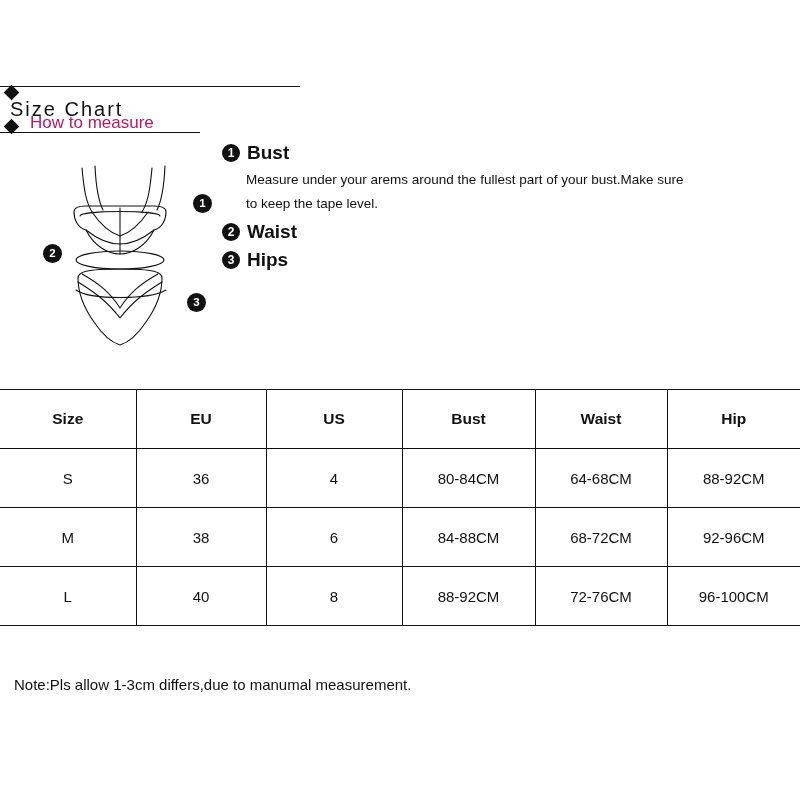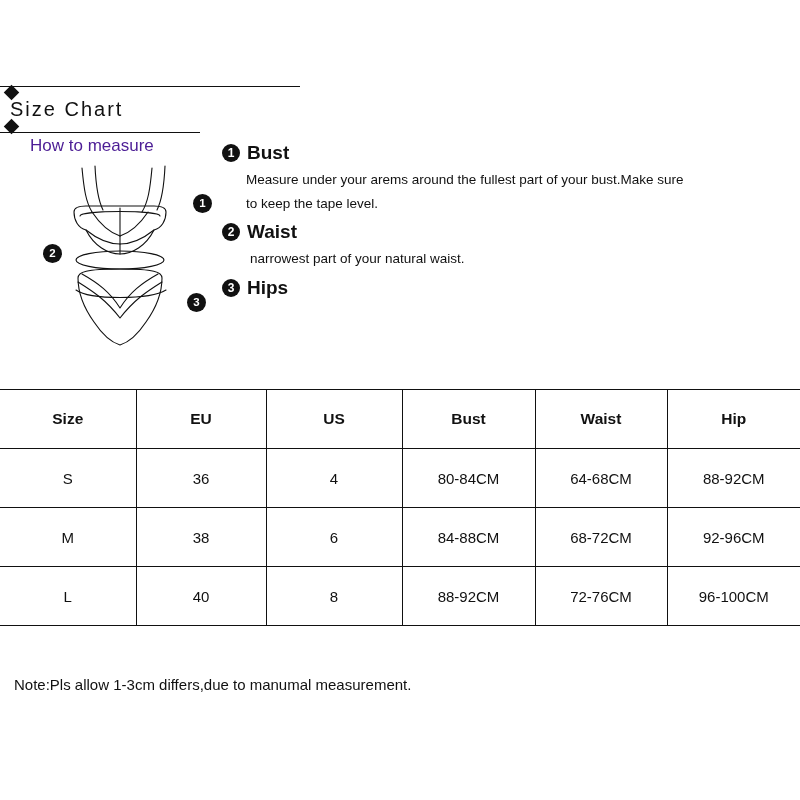--- a/index.html
+++ b/index.html
@@ -57,23 +57,23 @@
     font-weight: 400;
     color: #111;
     padding: 0 10px;
     white-space: nowrap;
   }
 
   
   .how-title {
     position: absolute;
     left: 30px;
-    top: 136px;
+    top: 113px;
     font-size: 17px;
-    color: #4c1d95;
+    color: #be185d;
   }
 
   .figure {
     position: absolute;
     left: 20px;
     top: 150px;
     width: 200px;
     height: 210px;
   }
 
@@ -241,21 +241,20 @@
       </div>
       <div class="inst-body indent1">Measure under your arems around the fullest part of your bust.Make sure</div>
       <div class="inst-body indent1">to keep the tape level.</div>
     </div>
 
     <div class="inst-block">
       <div class="inst-head">
         <span class="badge">2</span>
         <span class="inst-title">Waist</span>
       </div>
-      <div class="inst-body indent2">narrowest part of your natural waist.</div>
     </div>
 
     <div class="inst-block">
       <div class="inst-head">
         <span class="badge">3</span>
         <span class="inst-title">Hips</span>
       </div>
     </div>
 
   </div>

